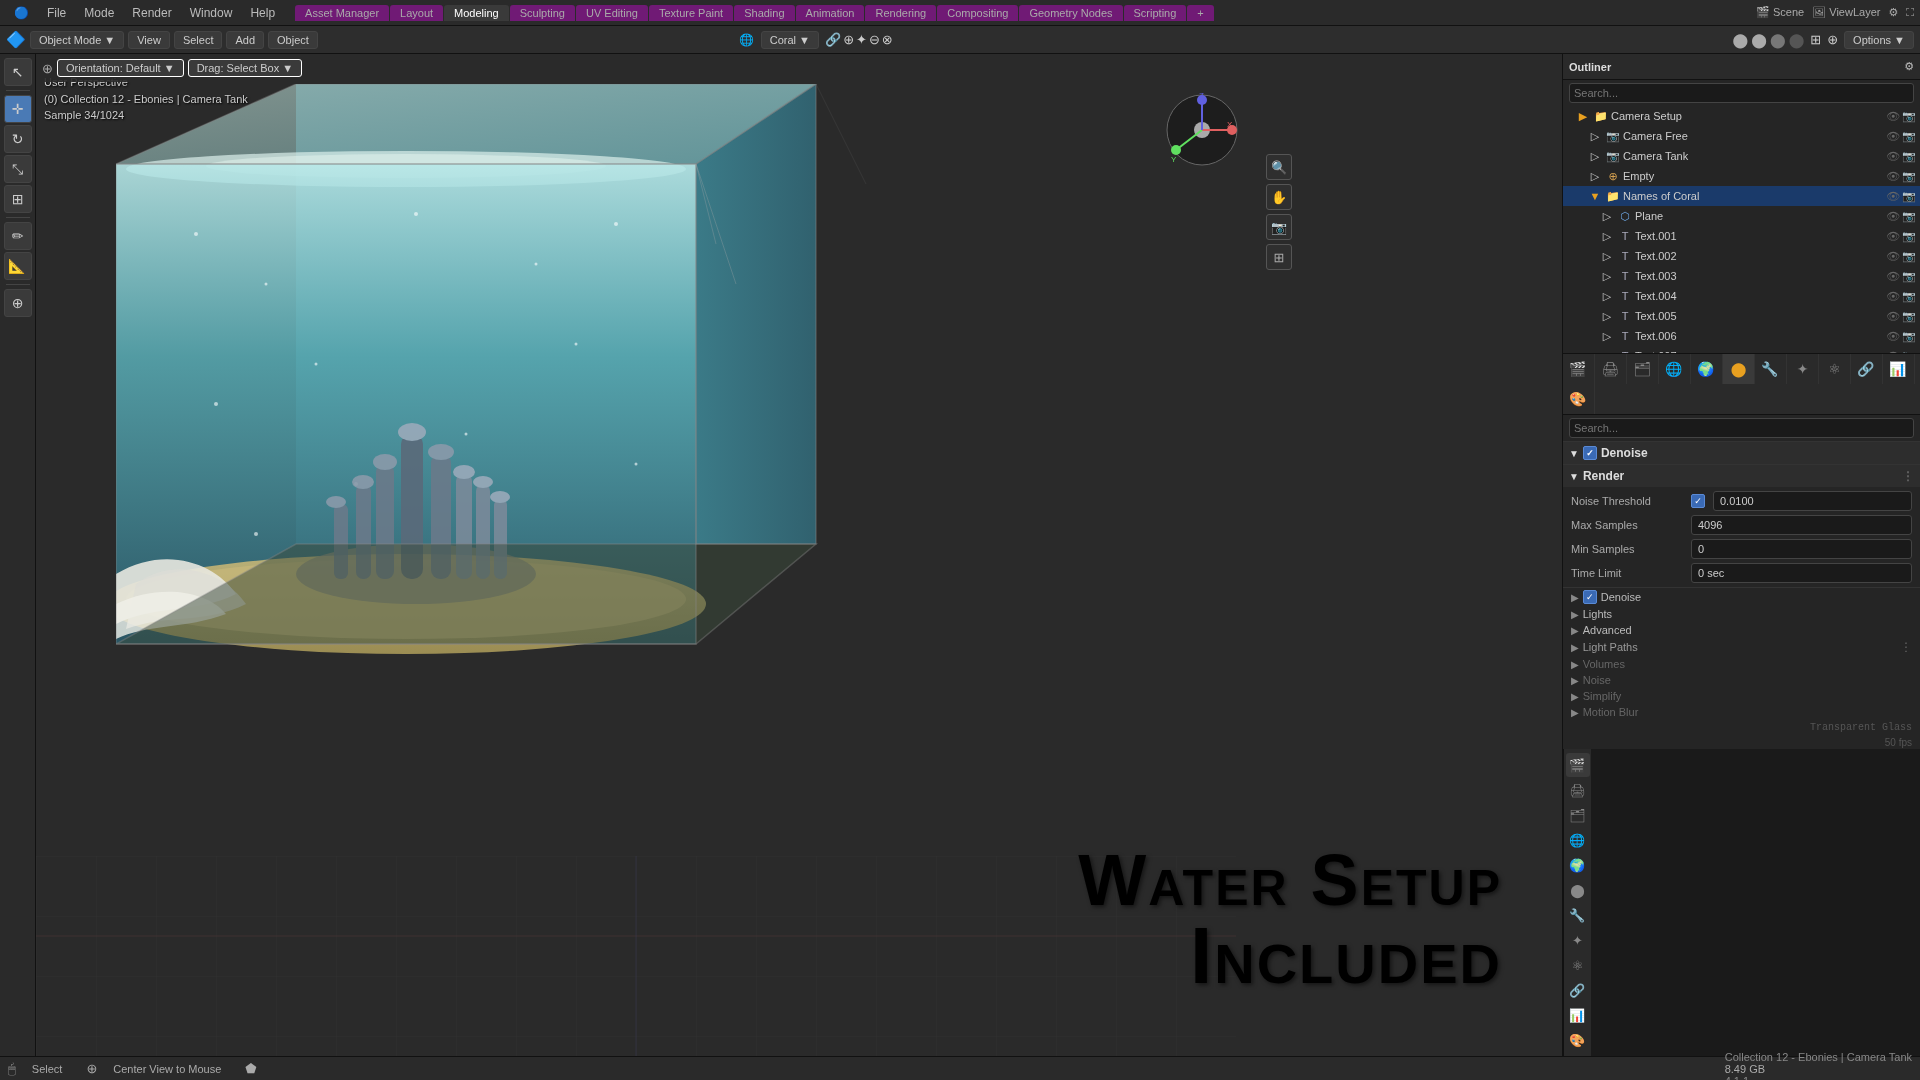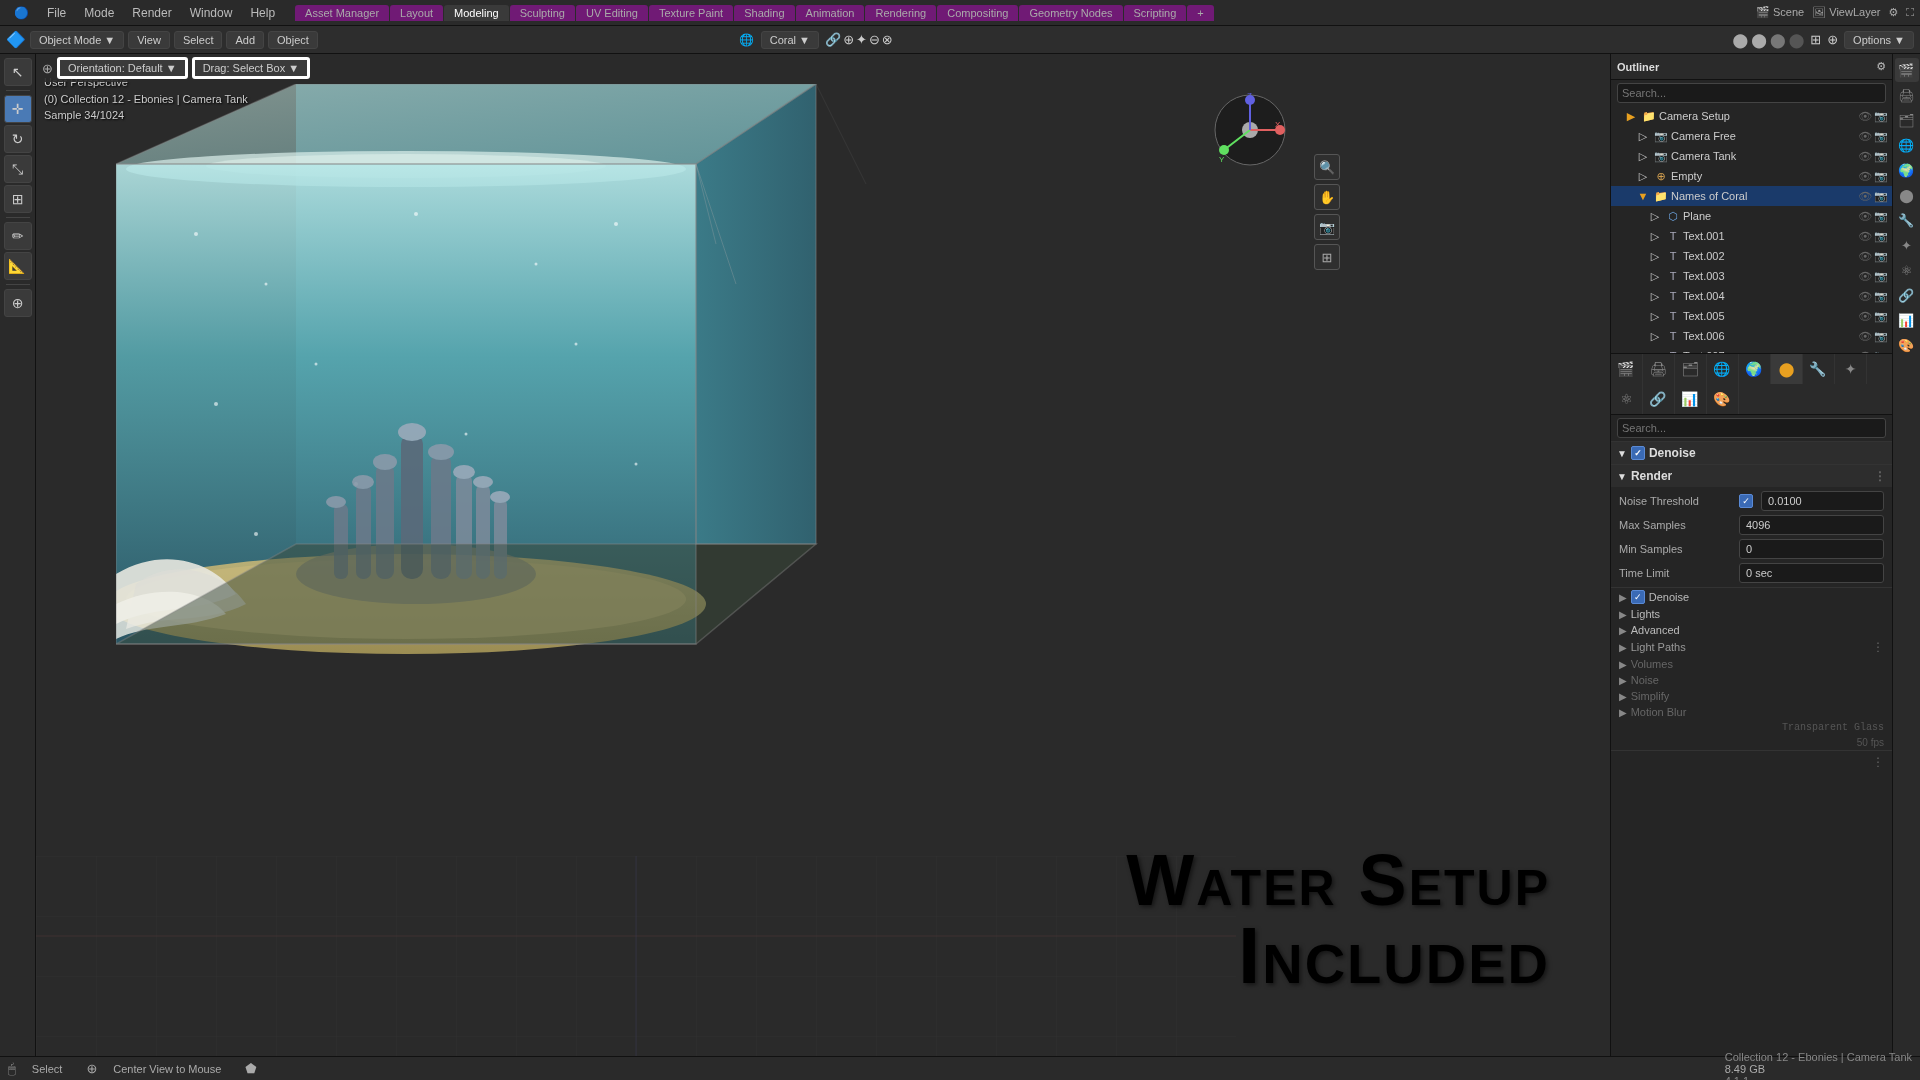--- a/index.html
+++ b/index.html
@@ -403,21 +403,21 @@
       background: rgba(42,42,42,0.9);
       display: flex;
       align-items: center;
       padding: 0 6px;
       gap: 4px;
       z-index: 10;
     }
     .vp-header-btn {
       padding: 2px 8px;
       background: #3a3a3a;
-      border: 3px solid #ffffff;
+      border: 1px solid #ffffff;
       border-radius: 3px;
       color: #ccc;
       font-size: 11px;
       cursor: pointer;
     }
 
     
     .grid-lines {
       position: absolute;
       bottom: 0;
@@ -440,22 +440,22 @@
       border: 1px solid #444;
       border-radius: 3px;
       padding: 0 4px;
       color: #ccc;
       font-size: 11px;
     }
 
     
     .right-panel-container {
       display: flex;
-      flex-direction: row;
-      width: 310px;
+      flex-direction: column;
+      width: 358px;
       flex-shrink: 0;
       border-left: 1px solid #111;
     }
     .right-panel-main {
       flex: 1;
       display: flex;
       flex-direction: column;
       overflow: hidden;
     }
     .vert-tabs {

